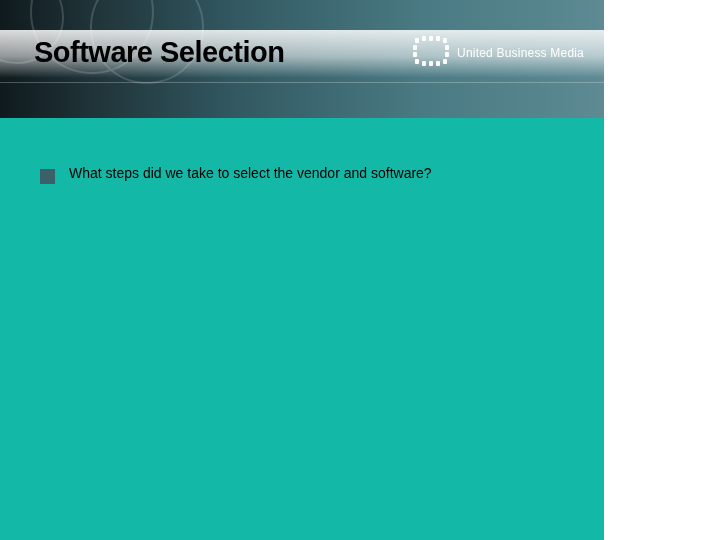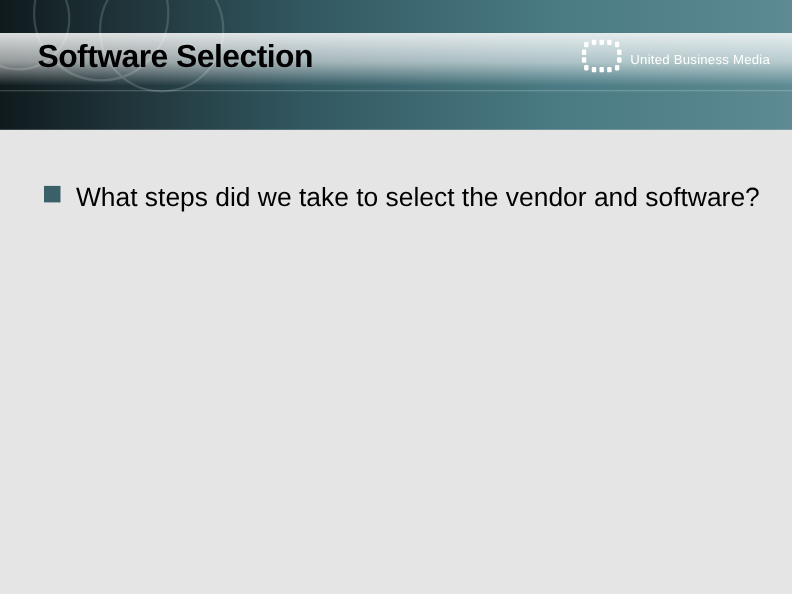--- a/index.html
+++ b/index.html
@@ -5,24 +5,24 @@
   html, body {
     margin: 0;
     padding: 0;
     width: 720px;
     height: 540px;
     font-family: Verdana, Geneva, sans-serif;
     background: #fff;
     overflow: hidden;
   }
   .slide {
-    width: 720px;
+    width: 604px;
     height: 540px;
     position: relative;
-    background: #e5e5e5;
+    background: #14b8a6;
   }
   .header {
     position: relative;
     width: 100%;
     height: 118px;
     background: linear-gradient(to right, #0f1a1d 0%, #1f3338 15%, #335a63 40%, #4a7a83 70%, #5d8a93 100%);
     overflow: hidden;
   }
   .header .waves {
     position: absolute;
@@ -100,21 +100,21 @@
   }
   .bullet {
     width: 15px;
     height: 15px;
     background: #3a6169;
     flex: 0 0 15px;
     margin-top: 4px;
   }
   .bullet-text {
     color: #000;
-    font-size: 24px;
+    font-size: 14px;
     font-weight: 400;
     line-height: 1.25;
   }
 </style>
 </head>
 <body>
 
 <div class="slide">
 
   <div class="header">

